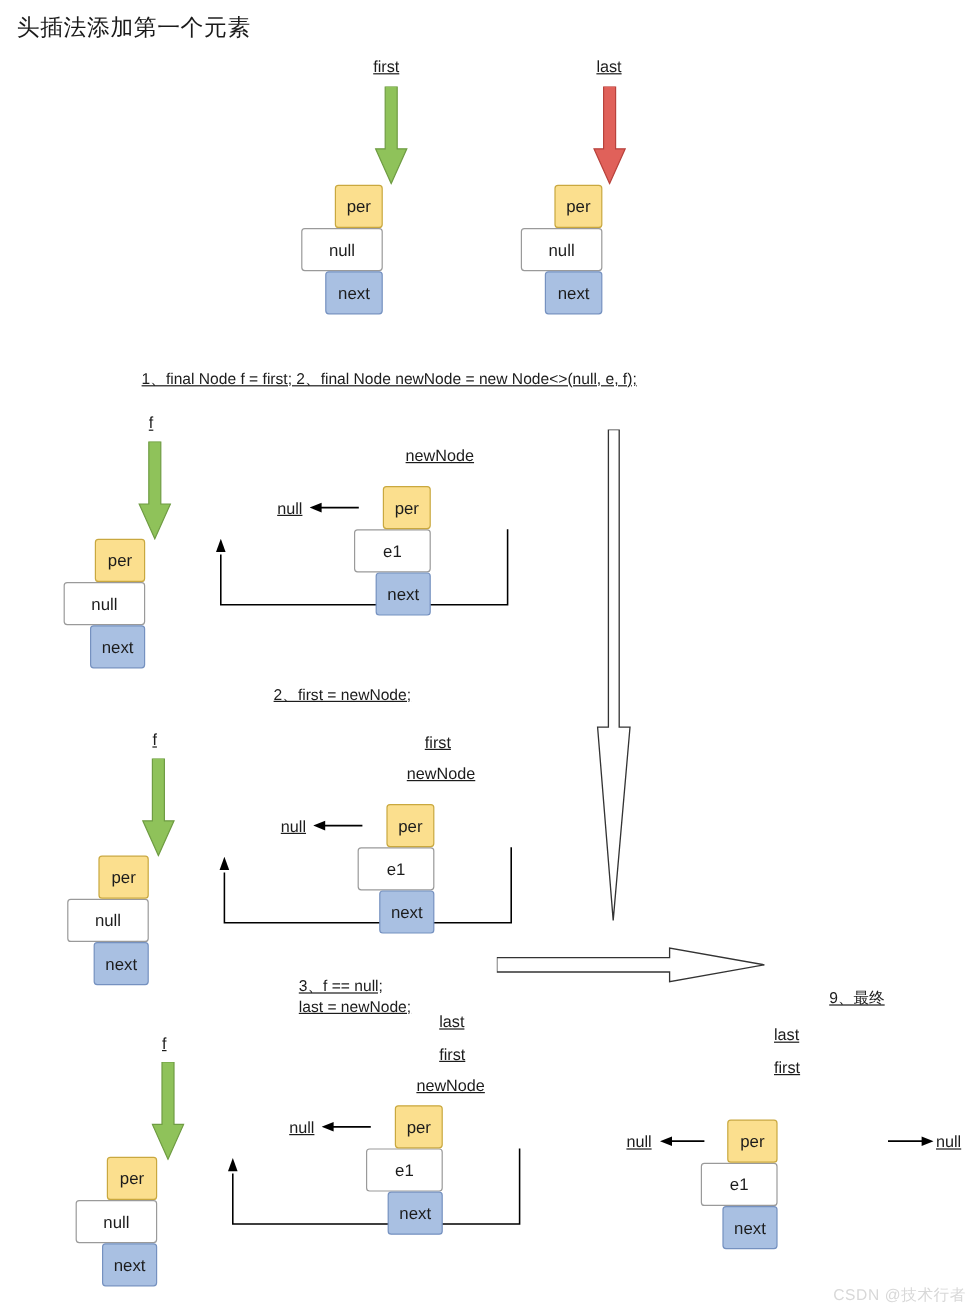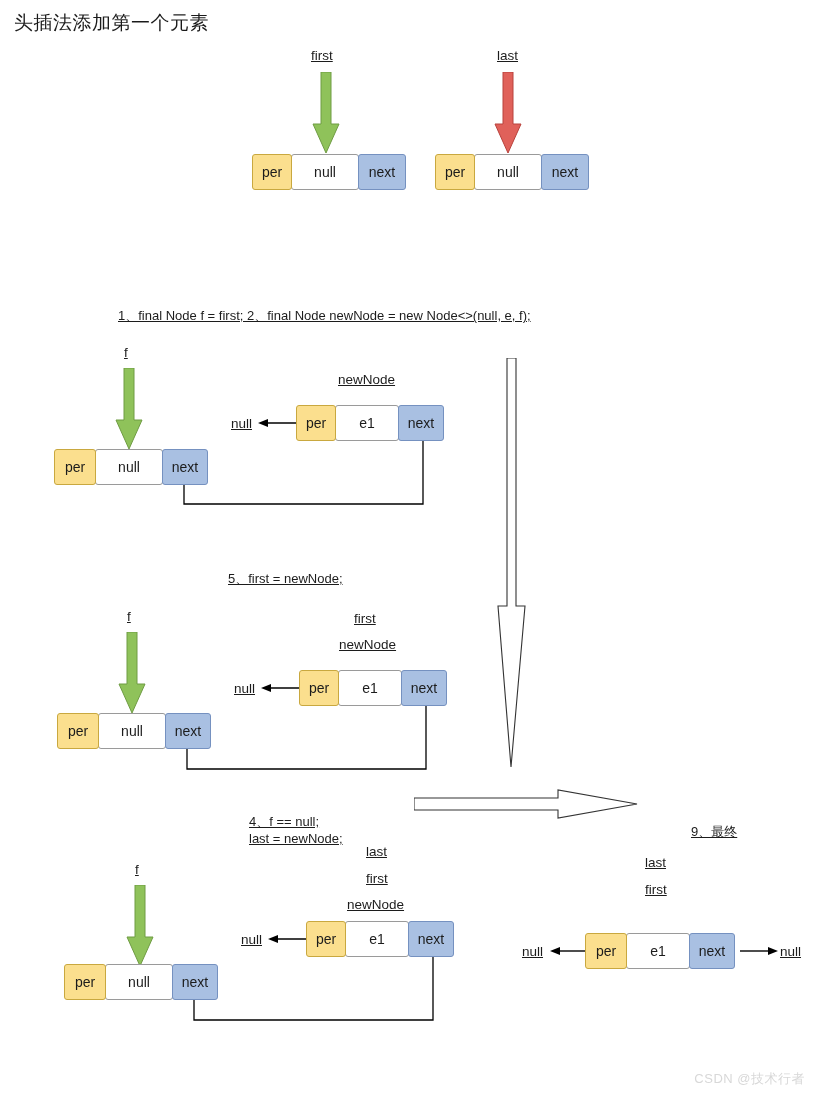--- a/index.html
+++ b/index.html
@@ -23,21 +23,22 @@
     top: 10px;
     font-size: 19px;
     color: #1a1a1a;
     letter-spacing: .5px;
     white-space: nowrap;
   }
 
   
   .node {
     display: flex;
-    align-items: flex-start;
+    align-items: flex-end;
+    flex-direction: column;
   }
   .cell {
     box-sizing: border-box;
     border: 1px solid #9a9a9a;
     display: flex;
     align-items: center;
     justify-content: center;
     font-size: 14px;
     color: #1c1c1c;
     background: #ffffff;
@@ -163,21 +164,21 @@
     <div class="cell next" style="width:46px; height:36px;">next</div>
   </div>
 
   <div class="abs connector" style="left:170px; top:440px;">
     <svg width="270" height="72" viewBox="0 0 270 72">
       <path d="M253,1 L253,64 L14,64 L14,22" fill="none" stroke="#000" stroke-width="1.3"></path>
       <polygon points="14,9 10,20 18,20" fill="#000"></polygon>
     </svg>
   </div>
 
-  <div class="abs lbl code" style="left:180px; top:571px;">5、first = newNode;</div>
+  <div class="abs lbl code" style="left:180px; top:571px;">2、first = newNode;</div>
 
   <div class="abs lbl" style="left:127px; top:609px;">f</div>
 
   <div class="abs bigarrow" style="left:118px; top:632px; width:28px; height:82px;">
     <svg width="28" height="82" viewBox="0 0 28 82">
       <polygon points="9,0 19,0 19,52 27,52 14,81 1,52 9,52" fill="#8fc25a" stroke="#6f9c43" stroke-width="1"></polygon>
     </svg>
   </div>
 
   <div class="abs node" style="left:57px; top:713px;">
@@ -216,21 +217,21 @@
       <polygon points="12,0 21,0 21,248 30,248 16,409 3,248 12,248" fill="#ffffff" stroke="#333333" stroke-width="1.1"></polygon>
     </svg>
   </div>
 
   <div class="abs hollow" style="left:414px; top:788px;">
     <svg width="224" height="32" viewBox="0 0 224 32">
       <polygon points="0,10 144,10 144,2 223,16 144,30 144,22 0,22" fill="#ffffff" stroke="#333333" stroke-width="1.1"></polygon>
     </svg>
   </div>
 
-  <div class="abs lbl code" style="left:201px; top:814px;">4、f == null;</div>
+  <div class="abs lbl code" style="left:201px; top:814px;">3、f == null;</div>
   <div class="abs lbl code" style="left:201px; top:831px;">last = newNode;</div>
 
   <div class="abs lbl" style="left:366px; top:844px;">last</div>
   <div class="abs lbl" style="left:366px; top:871px;">first</div>
   <div class="abs lbl" style="left:347px; top:897px;">newNode</div>
 
   <div class="abs lbl" style="left:135px; top:862px;">f</div>
 
   <div class="abs bigarrow" style="left:126px; top:885px; width:28px; height:82px;">
     <svg width="28" height="82" viewBox="0 0 28 82">

